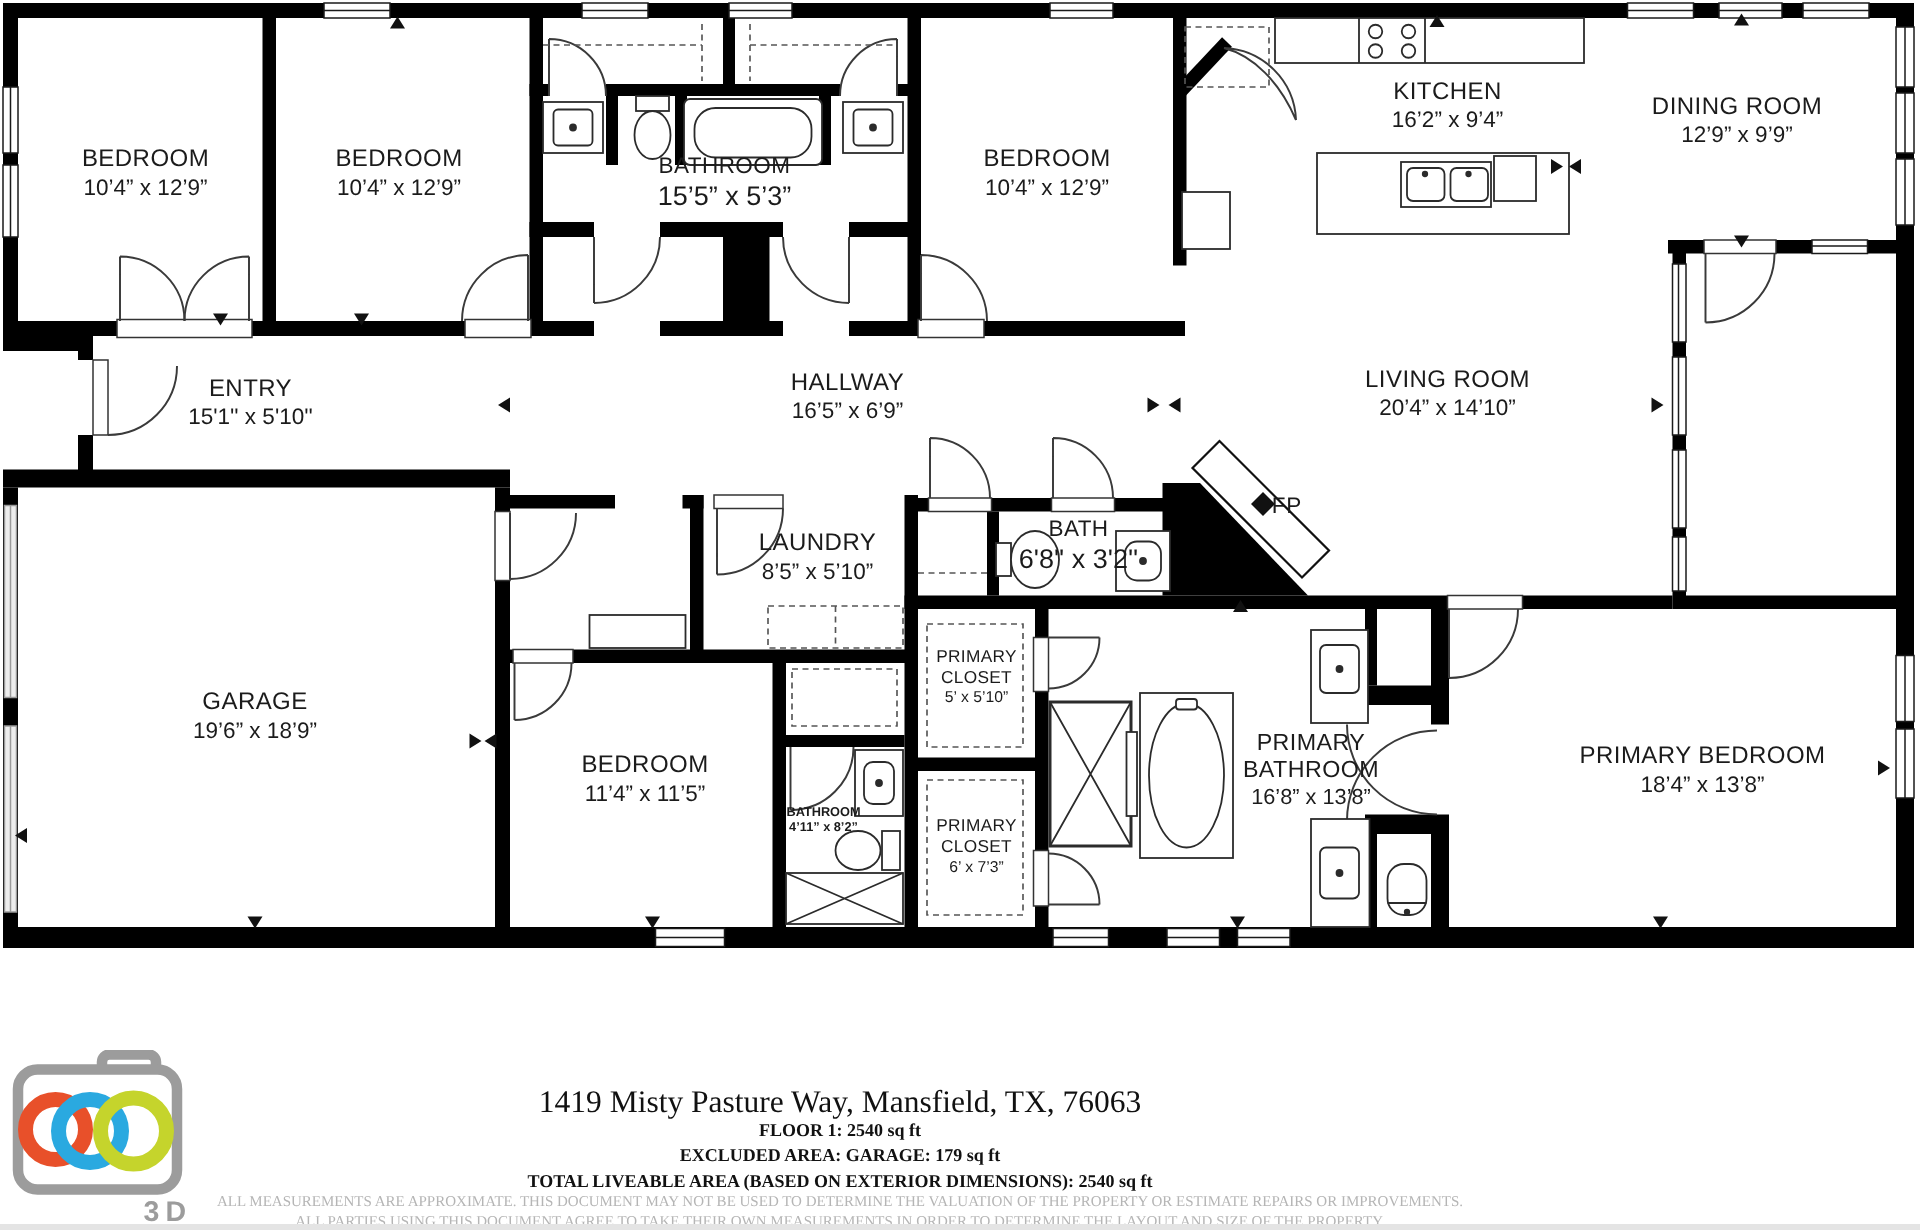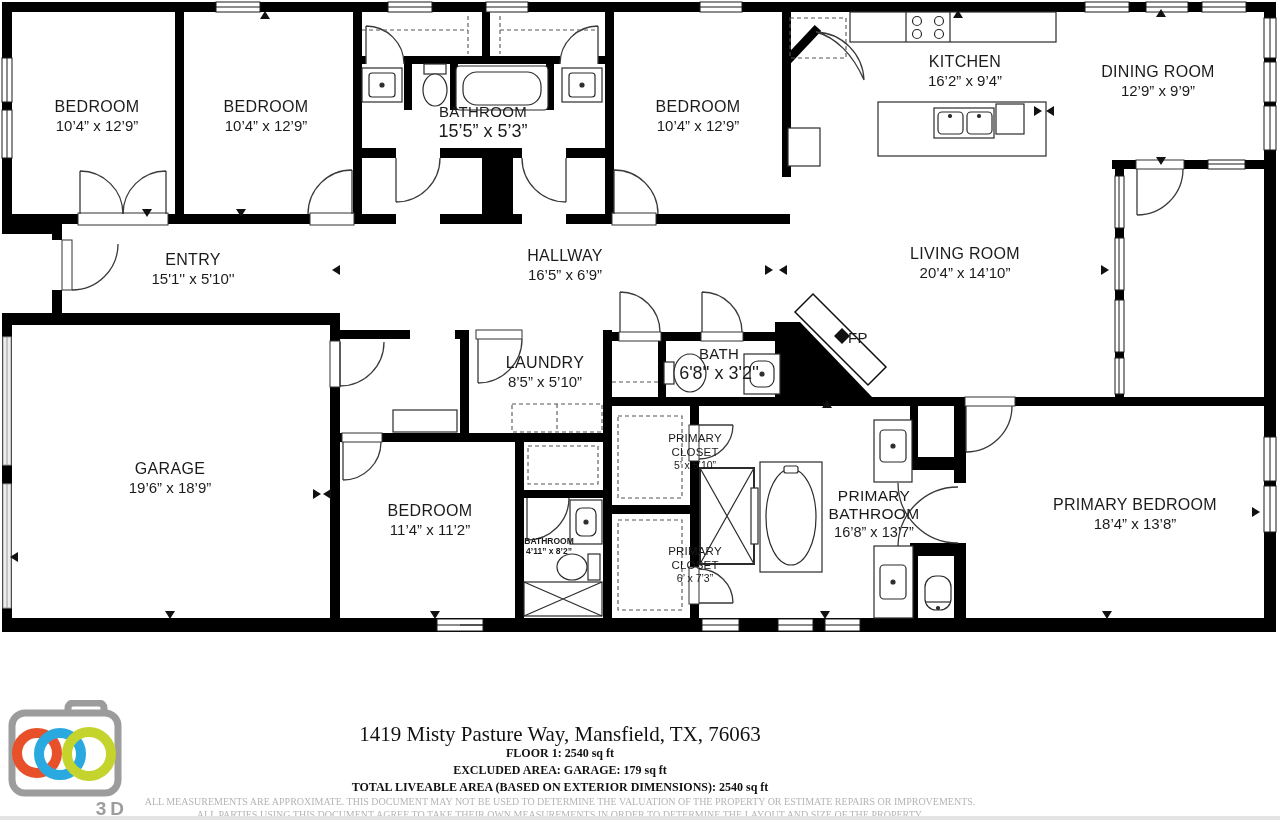--- a/index.html
+++ b/index.html
@@ -8,21 +8,21 @@
   #plan{position:absolute;left:0;top:0;}
   .rl{position:absolute;transform:translate(-50%,-50%);text-align:center;color:#1b1b1b;
       white-space:nowrap;line-height:1.18;}
   .rl .nm{display:block;font-size:16px;letter-spacing:.3px;}
   .rl .dm{display:block;font-size:15px;}
   .rl.sz14 .nm{font-size:15px}.rl.sz14 .dm{font-size:18px}
   .rl.wrap{white-space:normal;}
   .rl.pbath{width:112px;}
   .rl.pbath .nm{font-size:15.5px}
   .rl.pbath .dm{font-size:14.5px}
-  .rl.closet{width:62px;margin-left:44px;}
+  .rl.closet{width:62px;}
   .rl.closet .nm{font-size:11.5px;letter-spacing:.2px}
   .rl.closet .dm{font-size:10.5px}
   .rl.tiny .nm{font-size:8.5px;font-weight:700;letter-spacing:0}
   .rl.tiny .dm{font-size:8.5px;font-weight:700}
   .rl.fp .nm{font-size:15px;letter-spacing:.5px}
   .footer{position:absolute;left:12px;width:1096px;text-align:center;color:#111;font-family:Liberation Serif, serif;}
   .addr{top:722px;font-size:21px;}
   .fline{font-weight:700;font-size:12px;text-align:center;}
   .f1{top:746px}.f2{top:763px}.f3{top:780px}
   .disc{font-size:10px;color:#b5b5b5;}
@@ -302,21 +302,21 @@
     <span class="dm">10’4” x 12’9”</span>
   </div>
   <div class="rl" style="left:965px;top:71px">
     <span class="nm">KITCHEN</span>
     <span class="dm">16’2” x 9’4”</span>
   </div>
   <div class="rl" style="left:1158px;top:81px">
     <span class="nm">DINING ROOM</span>
     <span class="dm">12’9” x 9’9”</span>
   </div>
-  <div class="rl" style="left:193px;top:269px">
+  <div class="rl" style="left:167px;top:269px">
     <span class="nm">ENTRY</span>
     <span class="dm">15'1'' x 5'10''</span>
   </div>
   <div class="rl" style="left:565px;top:265px">
     <span class="nm">HALLWAY</span>
     <span class="dm">16’5” x 6’9”</span>
   </div>
   <div class="rl" style="left:965px;top:263px">
     <span class="nm">LIVING ROOM</span>
     <span class="dm">20’4” x 14’10”</span>
@@ -331,37 +331,37 @@
   </div>
   <div class="rl fp" style="left:858px;top:338px">
     <span class="nm">FP</span>
   </div>
   <div class="rl" style="left:170px;top:478px">
     <span class="nm">GARAGE</span>
     <span class="dm">19’6” x 18’9”</span>
   </div>
   <div class="rl" style="left:430px;top:520px">
     <span class="nm">BEDROOM</span>
-    <span class="dm">11’4” x 11’2”</span>
+    <span class="dm">11’4” x 11’5”</span>
   </div>
   <div class="rl tiny" style="left:549px;top:546px">
     <span class="nm">BATHROOM</span>
     <span class="dm">4’11” x 8’2”</span>
   </div>
   <div class="rl closet wrap" style="left:651px;top:452px">
     <span class="nm">PRIMARY CLOSET</span>
     <span class="dm">5’ x 5’10”</span>
   </div>
   <div class="rl closet wrap" style="left:651px;top:565px">
     <span class="nm">PRIMARY CLOSET</span>
     <span class="dm">6’ x 7’3”</span>
   </div>
   <div class="rl pbath wrap" style="left:874px;top:514px">
     <span class="nm">PRIMARY BATHROOM</span>
-    <span class="dm">16’8” x 13’7”</span>
+    <span class="dm">16’8” x 13’8”</span>
   </div>
   <div class="rl" style="left:1135px;top:514px">
     <span class="nm">PRIMARY BEDROOM</span>
     <span class="dm">18’4” x 13’8”</span>
   </div>
 
   <div class="footer addr">1419 Misty Pasture Way, Mansfield, TX, 76063</div>
   <div class="footer fline f1">FLOOR 1: 2540 sq ft</div>
   <div class="footer fline f2">EXCLUDED AREA: GARAGE: 179 sq ft</div>
   <div class="footer fline f3">TOTAL LIVEABLE AREA (BASED ON EXTERIOR DIMENSIONS): 2540 sq ft</div>

